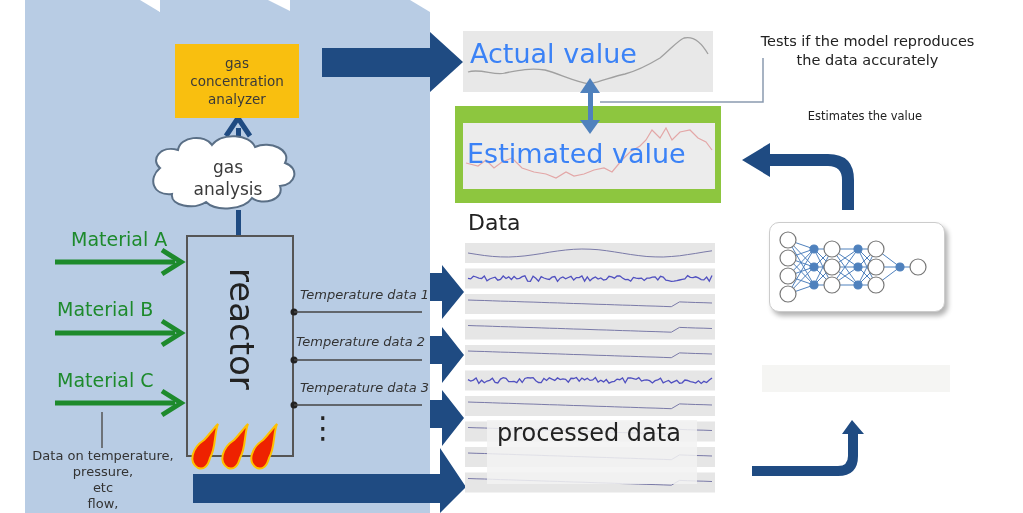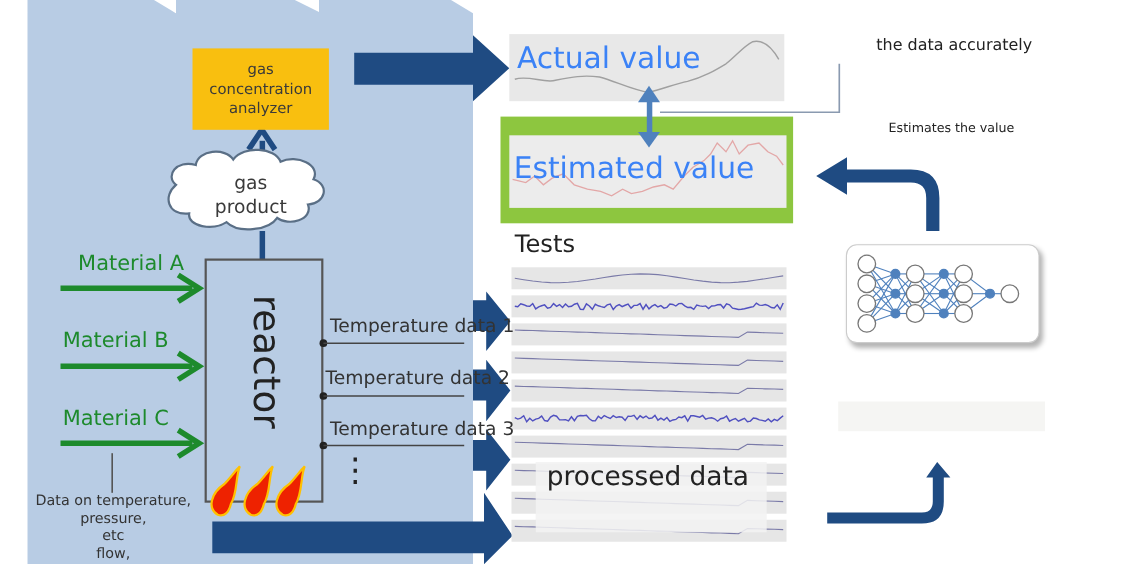--- a/index.html
+++ b/index.html
@@ -4,21 +4,21 @@
 <style>
   html, body { margin: 0; padding: 0; background: #ffffff; }
   body { width: 1023px; height: 513px; position: relative; overflow: hidden; font-family: "DejaVu Sans", sans-serif; }
   .abs { position: absolute; }
   #plant-svg { position: absolute; left: 0; top: 0; }
   .txt { position: absolute; color: #333; white-space: nowrap; }
   .analyzer { left: 175px; top: 44px; width: 124px; height: 74px; background: #f9bf0f; color: #3a3a3a; font-size: 13.5px; line-height: 18px; text-align: center; display: flex; flex-direction: column; justify-content: center; }
   .cloud-text { left: 178px; top: 156px; width: 100px; text-align: center; font-size: 17px; line-height: 22px; color: #3a3a3a; }
   .material { font-size: 19px; color: #1d8a2c; }
   .reactor-label { font-size: 34px; color: #222; transform: rotate(90deg); transform-origin: left top; }
-  .temp-label { font-size: 17px; color: #333; }
+  .temp-label { font-size: 13px; color: #333; font-style: italic; }
   .data-on { left: 18px; top: 448px; width: 170px; text-align: center; font-size: 13px; line-height: 16px; color: #333; white-space: normal; }
   .big { font-size: 27px; color: #3b82f6; }
   .note { font-size: 14.5px; color: #222; text-align: center; line-height: 19px; white-space: normal; }
   .note-small { font-size: 11.5px; color: #222; text-align: center; line-height: 15px; white-space: normal; }
   .nn-box { left: 769px; top: 222px; width: 174px; height: 88px; background: #fff; border: 1px solid #ccc; border-radius: 10px; box-shadow: 3px 4px 5px rgba(0,0,0,0.3); }
   .blank-strip { left: 762px; top: 365px; width: 188px; height: 27px; background: #f5f5f3; }
   .processed-overlay { left: 487px; top: 420px; width: 210px; height: 64px; background: rgba(242,242,242,0.85); }
   .processed-text { left: 497px; top: 418px; font-size: 24px; line-height: 30px; color: #222; white-space: normal; width: 210px; }
 </style>
 </head>
@@ -131,21 +131,21 @@
 </svg>
 
 <div class="abs analyzer">
   <div>gas</div>
   <div>concentration</div>
   <div>analyzer</div>
 </div>
 
 <div class="txt cloud-text">
   <div>gas</div>
-  <div>product</div>
+  <div>analysis</div>
 </div>
 
 <div class="txt material" style="left:57px; top:228px;margin-left:14px;">Material A</div>
 <div class="txt material" style="left:57px; top:298px;">Material B</div>
 <div class="txt material" style="left:57px; top:369px;">Material C</div>
 
 <div class="txt reactor-label" style="left:262px; top:268px;">reactor</div>
 
 <div class="txt temp-label" style="left:300px; top:287px;">Temperature data 1</div>
 <div class="txt temp-label" style="left:296px; top:334px;">Temperature data 2</div>
@@ -154,28 +154,29 @@
 
 <div class="txt data-on">
   <div>Data on temperature,</div>
   <div>pressure,</div>
   <div>etc</div>
   <div>flow,</div>
 </div>
 
 <div class="txt big" style="left:470px; top:38px;">Actual value</div>
 <div class="txt big" style="left:467px; top:138px;">Estimated value</div>
-<div class="txt" style="left:468px; top:210px; font-size:22px; color:#222;">Tests</div>
+<div class="txt" style="left:468px; top:210px; font-size:22px; color:#222;">Data</div>
 
 <div class="abs processed-overlay"></div>
 <div class="txt processed-text">
   <div>processed data</div>
 </div>
 
 <div class="txt note" style="left:740px; top:32px; width:255px;">
+  <div>Tests if the model reproduces</div>
   <div>the data accurately</div>
 </div>
 <div class="txt note-small" style="left:760px; top:109px; width:210px;">
   <div>Estimates the value</div>
 </div>
 
 <div class="abs nn-box">
   <svg width="174" height="88" id="nn-svg">
       <line x1="18" y1="17" x2="44" y2="26" stroke="#4f81bd" stroke-width="1"></line>
       <line x1="18" y1="17" x2="44" y2="44" stroke="#4f81bd" stroke-width="1"></line>

